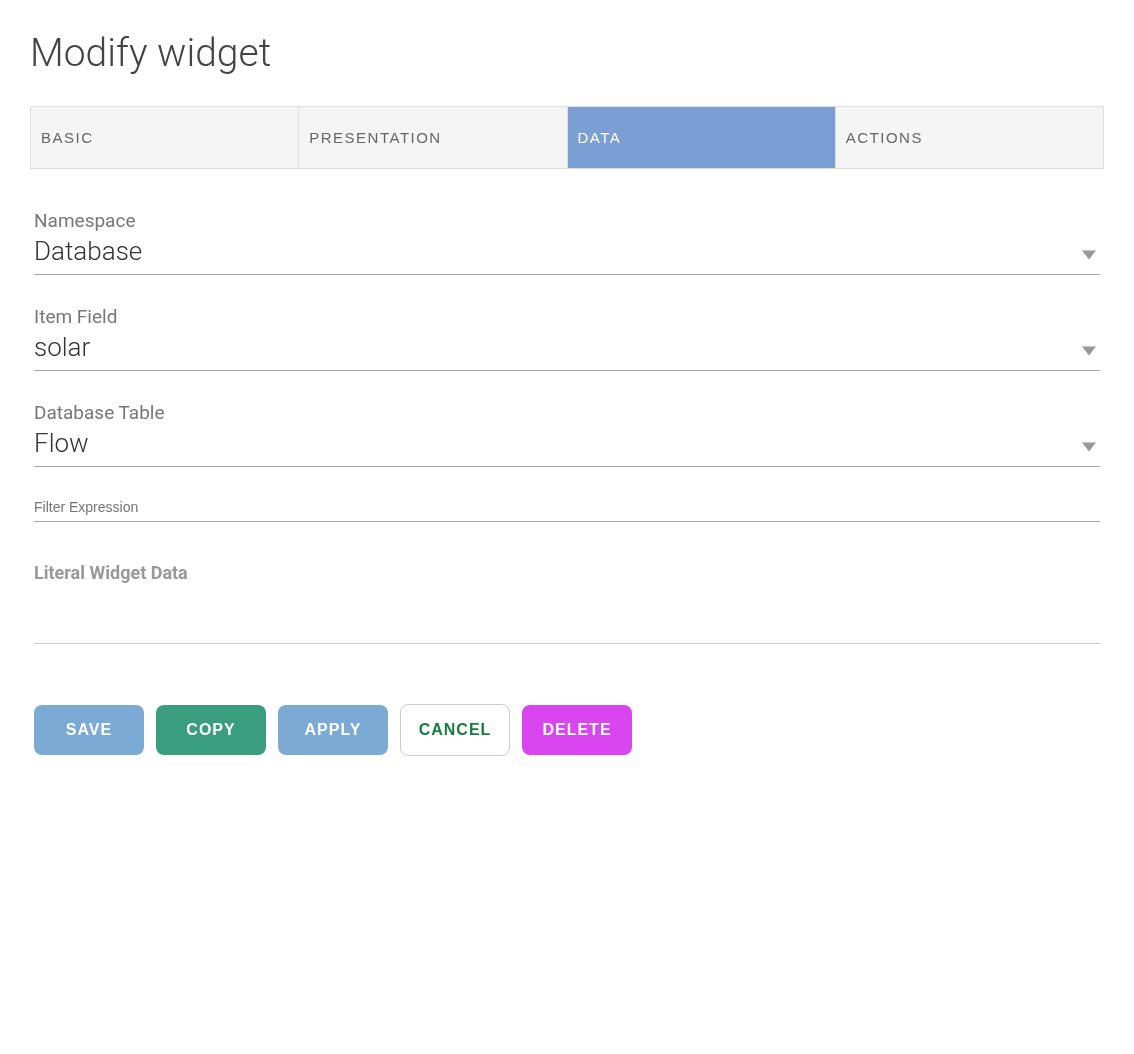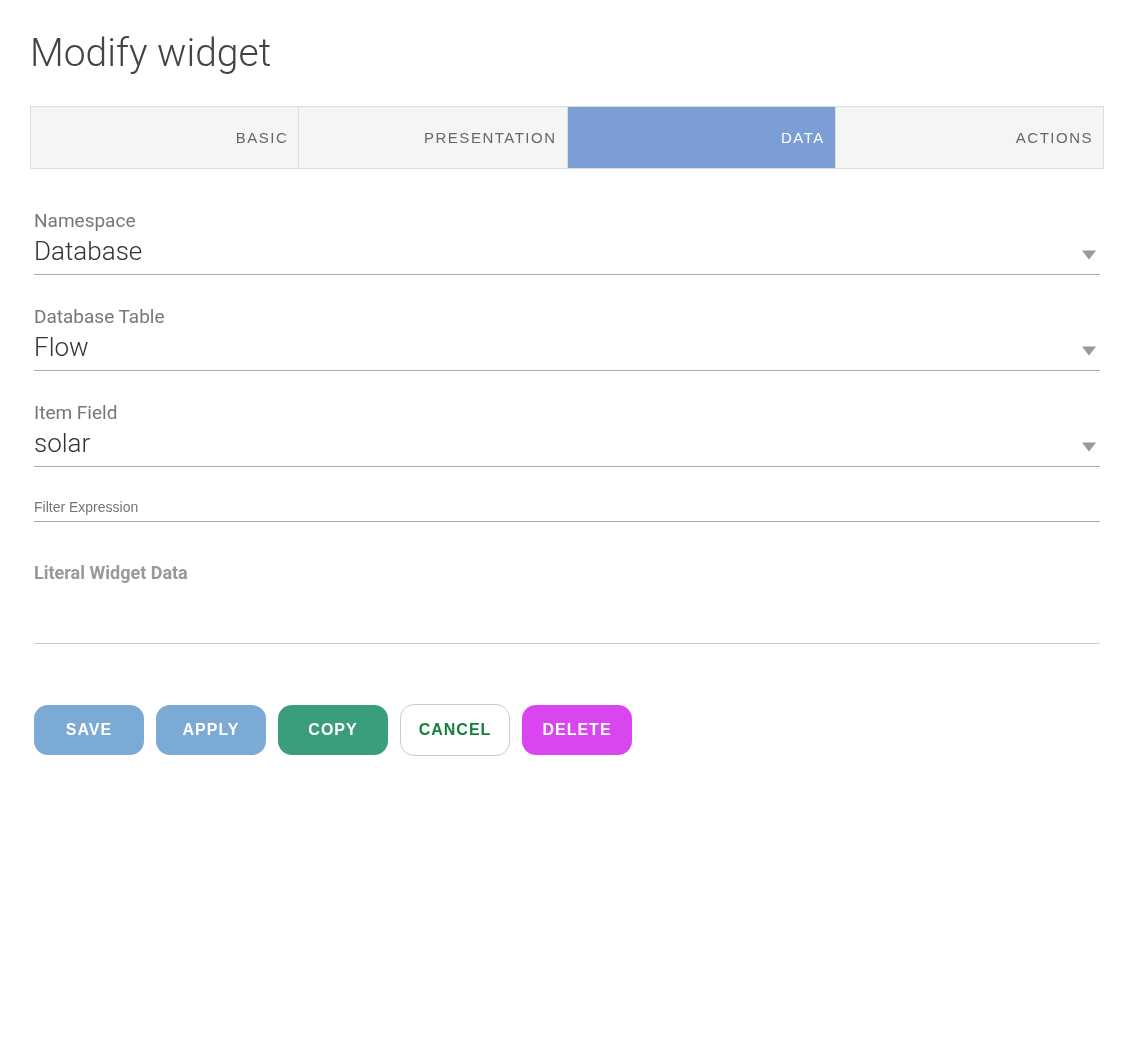--- a/index.html
+++ b/index.html
@@ -19,21 +19,21 @@
     }
     .tabs {
       display: flex;
       border: 1px solid #ddd;
       background: #f5f5f5;
       margin-bottom: 40px;
     }
     .tab {
       flex: 1;
       padding: 22px 10px;
-      text-align: right;
+      text-align: left;
       font-size: 15px;
       font-weight: 500;
       letter-spacing: 1.5px;
       color: #666;
       cursor: pointer;
       border: none;
       background: transparent;
       text-transform: uppercase;
     }
     .tab.active {
@@ -106,21 +106,21 @@
     }
     .button-row {
       display: flex;
       gap: 12px;
       align-items: center;
       padding-top: 10px;
     }
     .btn {
       padding: 16px 12px;
       border: none;
-      border-radius: 14px;
+      border-radius: 8px;
       font-size: 16px;
       font-weight: 600;
       letter-spacing: 1px;
       cursor: pointer;
       text-transform: uppercase;
       min-width: 110px;
     }
     .btn-save {
       background: #7baad4;
       color: #fff;
@@ -159,45 +159,45 @@
 
   <div class="field-group">
     <div class="field-label">Namespace</div>
     <div class="select-wrapper">
       <span class="select-value">Database</span>
       <div class="chevron-down"></div>
     </div>
   </div>
 
   <div class="field-group">
+    <div class="field-label">Item Field</div>
+    <div class="select-wrapper">
+      <span class="select-value">solar</span>
+      <div class="chevron-down"></div>
+    </div>
+  </div>
+
+  <div class="field-group">
     <div class="field-label">Database Table</div>
     <div class="select-wrapper">
       <span class="select-value">Flow</span>
       <div class="chevron-down"></div>
     </div>
   </div>
 
-  <div class="field-group">
-    <div class="field-label">Item Field</div>
-    <div class="select-wrapper">
-      <span class="select-value">solar</span>
-      <div class="chevron-down"></div>
-    </div>
-  </div>
-
   <div class="filter-group">
     <input class="filter-input" type="text" placeholder="Filter Expression" style="">
   </div>
 
   <div class="literal-group">
     <span class="literal-label">Literal Widget Data</span>
     <div class="literal-underline"></div>
   </div>
 
   <div class="button-row">
     <button class="btn btn-save">SAVE</button>
+    <button class="btn btn-copy">COPY</button>
     <button class="btn btn-apply">APPLY</button>
-    <button class="btn btn-copy">COPY</button>
     <button class="btn btn-cancel">CANCEL</button>
     <button class="btn btn-delete">DELETE</button>
   </div>
 
 </div>
 
 </body></html>

